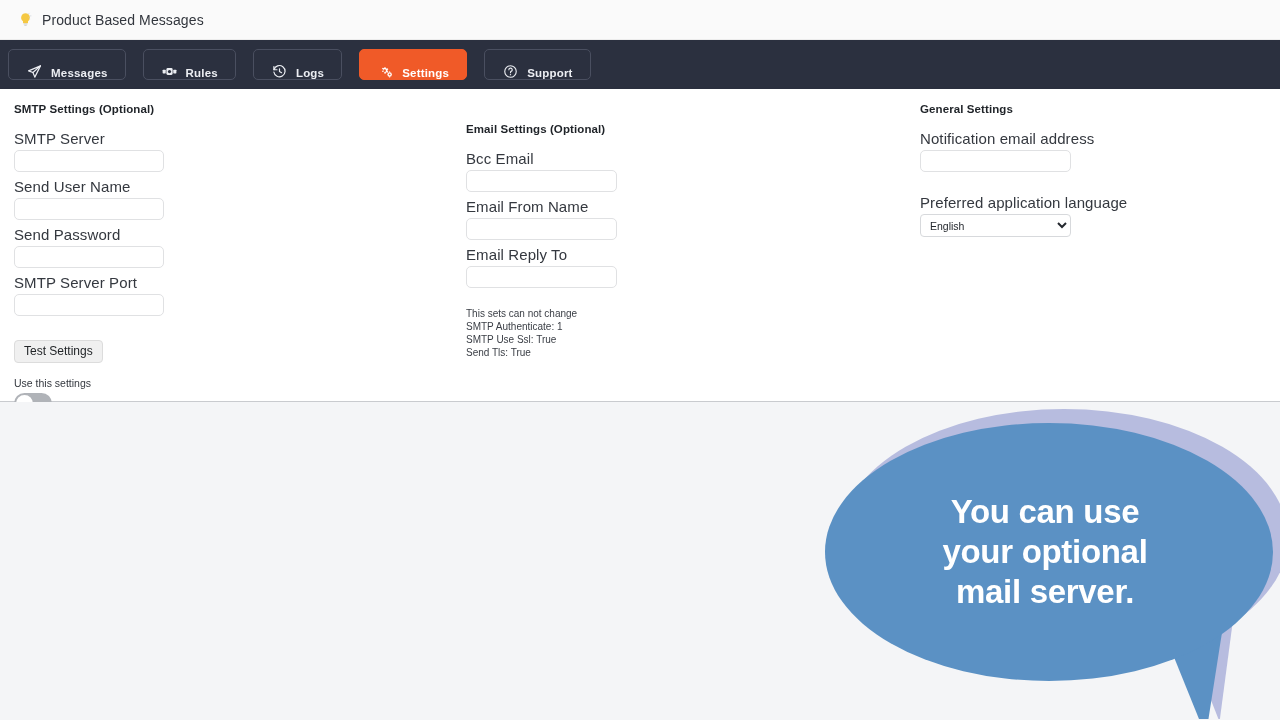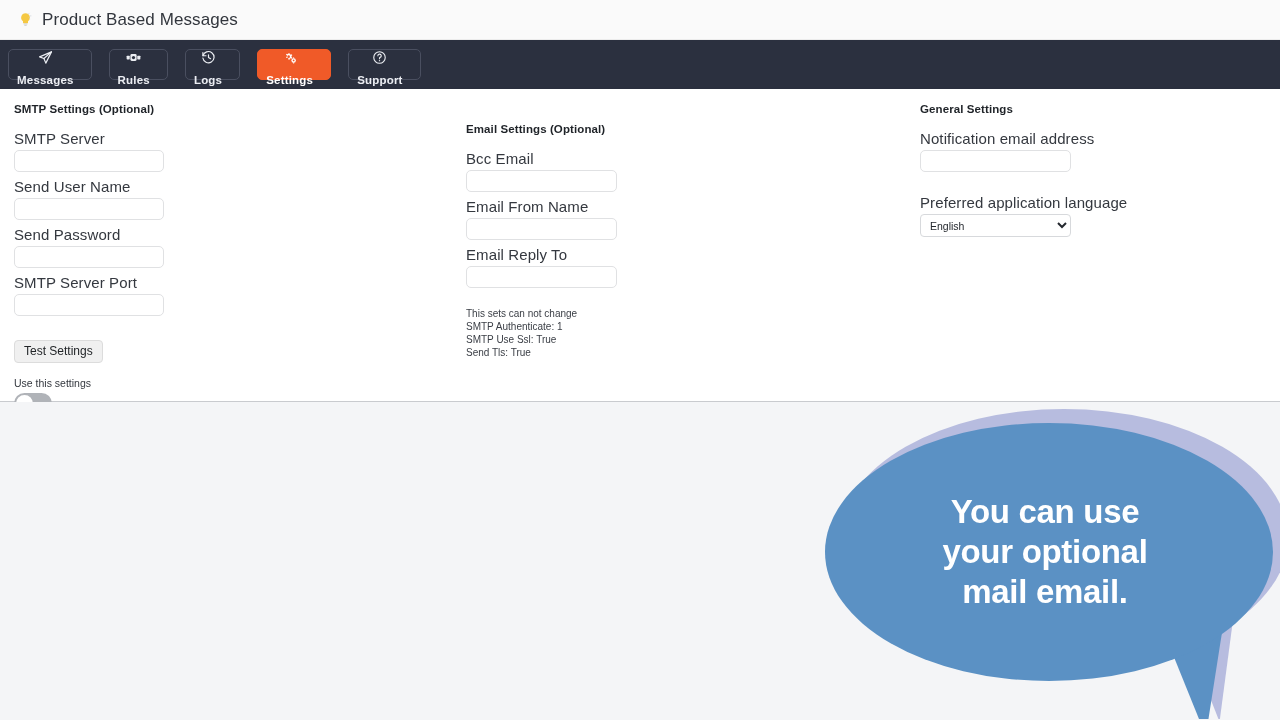--- a/index.html
+++ b/index.html
@@ -14,51 +14,50 @@
   .titlebar {
     height: 40px;
     background: #fafafa;
     display: flex;
     align-items: center;
     padding-left: 18px;
     gap: 9px;
     border-bottom: 1px solid #ececec;
   }
   .titlebar .app-title {
-    font-size: 17px;
+    font-size: 14px;
     color: #32363d;
     letter-spacing: .1px;
   }
   .bulb { width: 15px; height: 15px; display: block; }
 
   
   .navbar {
     height: 49px;
     background: #2b303f;
     display: flex;
     align-items: center;
     padding-left: 8px;
     gap: 17px;
   }
   .navbtn {
     height: 31px;
     border: 1px solid #4a4f60;
     border-radius: 5px;
     display: flex;
-    align-items: center;
+    align-items: flex-end;
     gap: 9px;
-    padding: 0 17px 0 8px;
+    padding: 0 17px 0 18px;
     color: #eceef3;
     font-size: 11.5px;
     font-weight: bold;
     letter-spacing: .2px;
     cursor: pointer;
     background: transparent;
     white-space: nowrap;
-    flex-direction: column;
   }
   .navbtn svg { display: block; flex: none; }
   .navbtn.active {
     background: #f05a28;
     border-color: #f05a28;
     color: #fff;
   }
 
   
   .card {
@@ -370,16 +369,16 @@
 
 <div class="stage">
   <div class="bubble-wrap">
     <div class="bub-tail-shadow"></div>
     <div class="bub-shadow"></div>
     <div class="bub-tail"></div>
     <div class="bub-body"></div>
     <div class="bub-text">
       <div>You can use</div>
       <div>your optional</div>
-      <div>mail email.</div>
+      <div>mail server.</div>
     </div>
   </div>
 </div>
 
 </body></html>

